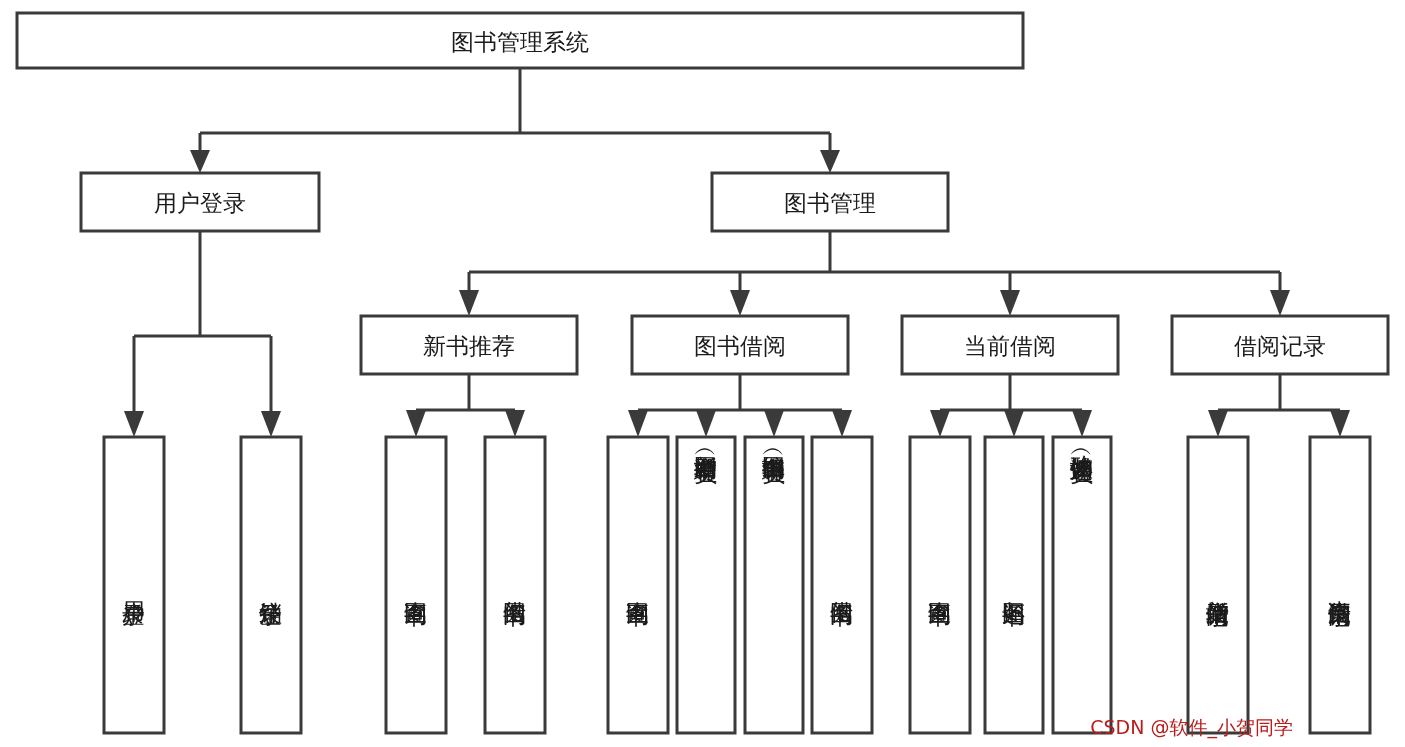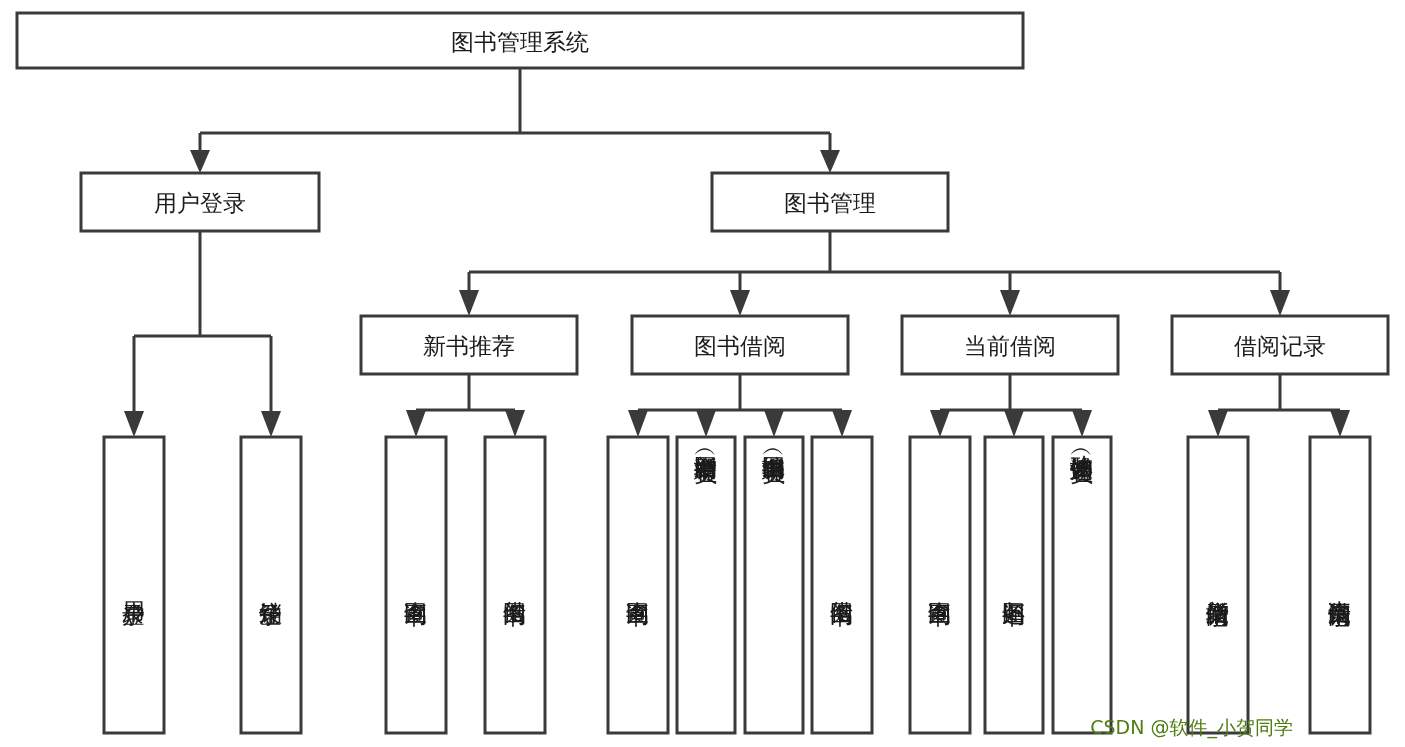--- a/index.html
+++ b/index.html
@@ -70,21 +70,21 @@
     letter-spacing: 1px;
     white-space: nowrap;
     text-align: center;
   }
   .watermark {
     position: absolute;
     right: 8px;
     bottom: 6px;
     font-family: "DejaVu Sans", "Liberation Sans", sans-serif;
     font-size: 19px;
-    color: #4d7c0f;
+    color: #b91c1c;
     white-space: nowrap;
     user-select: none;
   }
 </style>
 </head>
 <body>
 
 <div id="diagram-root">
   <svg id="flow" viewBox="0 0 1405 747">
     <defs>

